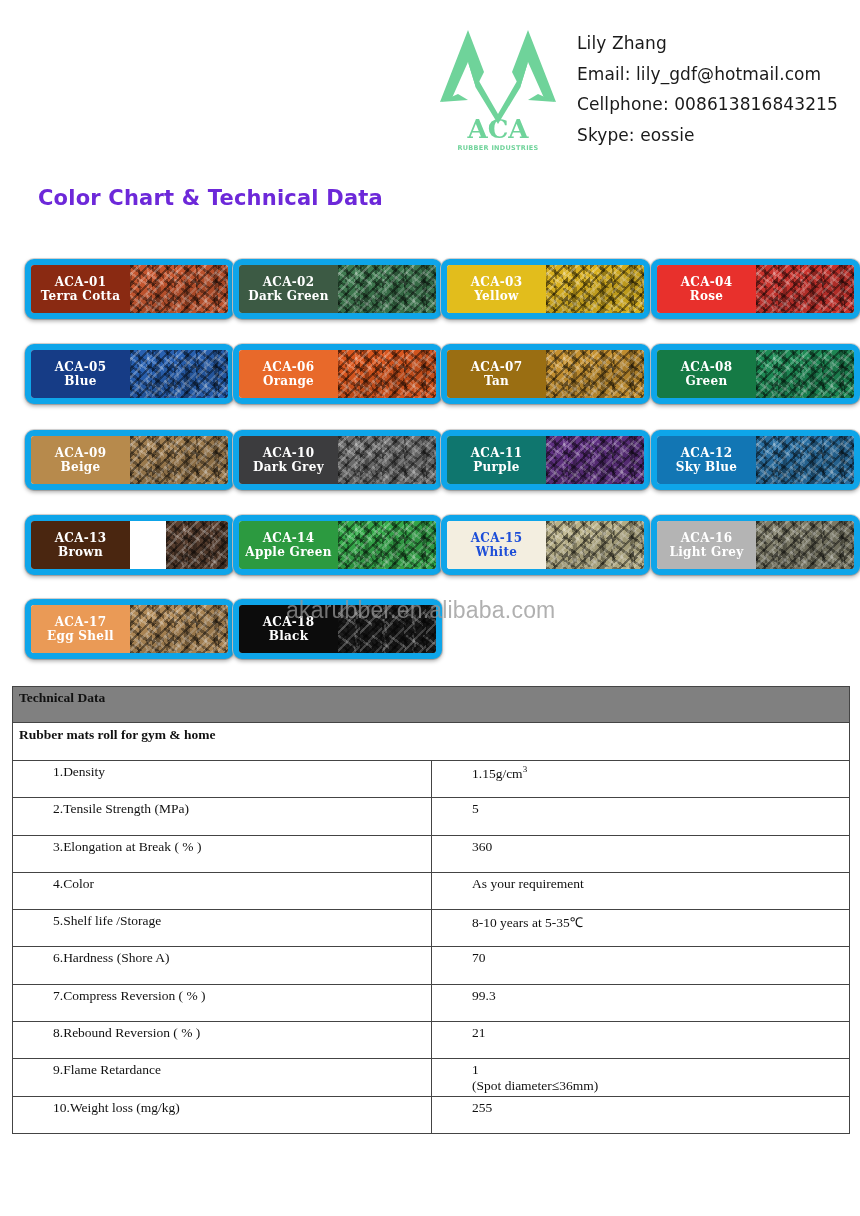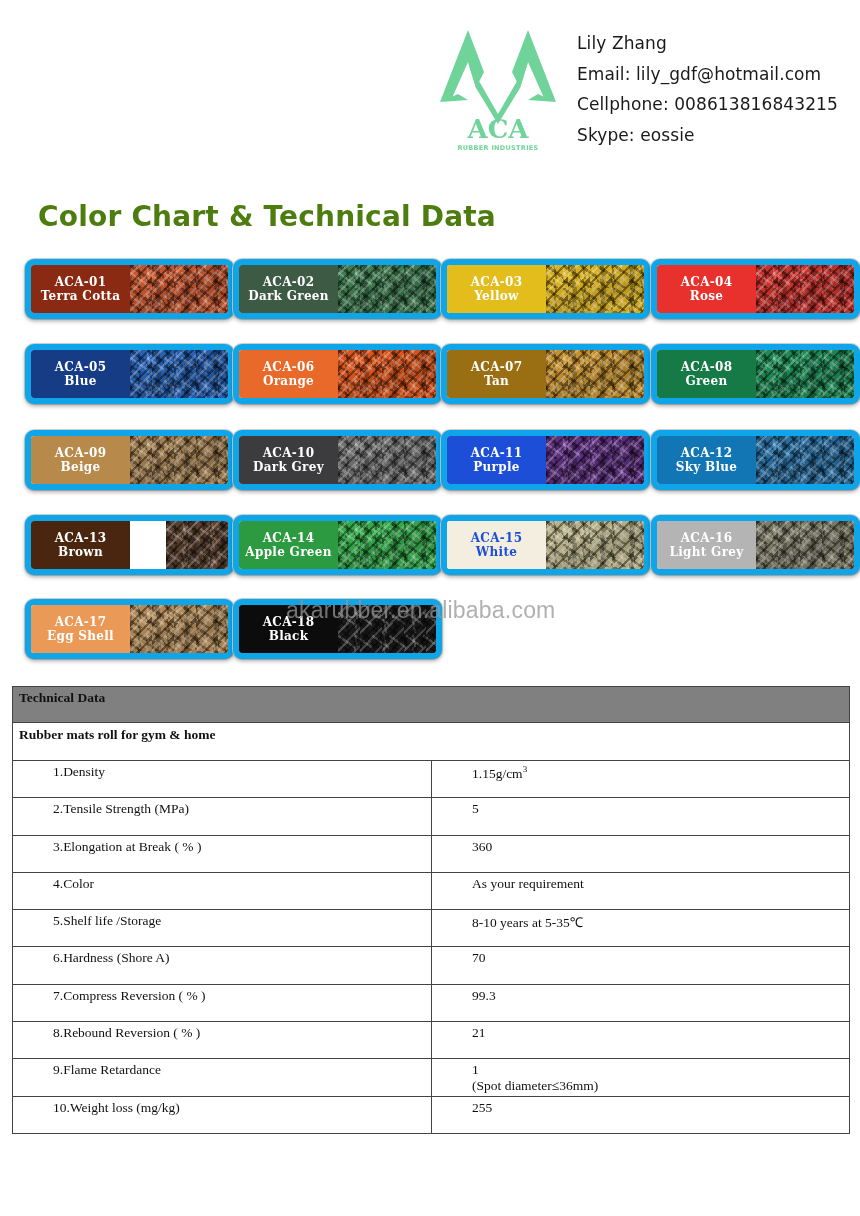--- a/index.html
+++ b/index.html
@@ -5,21 +5,21 @@
     * { box-sizing: border-box; margin: 0; padding: 0; }
     html, body { width: 860px; height: 1216px; background: #ffffff; overflow: hidden; }
     body { position: relative; font-family: "DejaVu Sans", sans-serif; color: #111; }
 
     
     .logo { position: absolute; left: 438px; top: 28px; width: 120px; height: 124px; }
     .logo svg { display: block; }
     .contact { position: absolute; left: 577px; top: 32px; font-family: "DejaVu Sans", sans-serif; font-size: 17px; color: #1a1a1a; }
     .contact div { height: 30.5px; line-height: 22px; letter-spacing: 0.1px; }
 
-    .page-title { position: absolute; left: 38px; top: 200px; font-family: "DejaVu Sans", sans-serif; font-weight: bold; font-size: 28px; color: #4d7c0f; letter-spacing: 0.2px; }
+    .page-title { position: absolute; left: 38px; top: 186px; font-family: "DejaVu Sans", sans-serif; font-weight: bold; font-size: 21px; color: #6d28d9; letter-spacing: 0.2px; }
 
     
     .swatch {
       position: absolute; width: 209px; height: 60px;
       border: 6px solid #0ea5e9; border-radius: 9px;
       box-shadow: 0 2px 4px rgba(0,0,0,0.35), 0 0 0 1px #d8d8d8;
       overflow: hidden; display: flex; background: #fff;
     }
     .swatch .label {
       width: 99px; height: 100%; display: flex; flex-direction: column;
@@ -150,21 +150,21 @@
       <div class="granules" style="background: rgb(160, 126, 80);"></div>
     </div>
     <div class="swatch" style="left: 233px; top: 430px;">
       <div class="label" style="background: rgb(60, 60, 62);">
         <span>ACA-10</span>
         <span>Dark Grey</span>
       </div>
       <div class="granules" style="background: rgb(112, 112, 112);"></div>
     </div>
     <div class="swatch" style="left: 441px; top: 430px;">
-      <div class="label" style="background: #1d4ed8;">
+      <div class="label" style="background: #0f766e;">
         <span>ACA-11</span>
         <span>Purple</span>
       </div>
       <div class="granules" style="background: rgb(94, 48, 128);"></div>
     </div>
     <div class="swatch" style="left: 651px; top: 430px;">
       <div class="label" style="background: rgb(18, 118, 180);">
         <span>ACA-12</span>
         <span>Sky Blue</span>
       </div>

